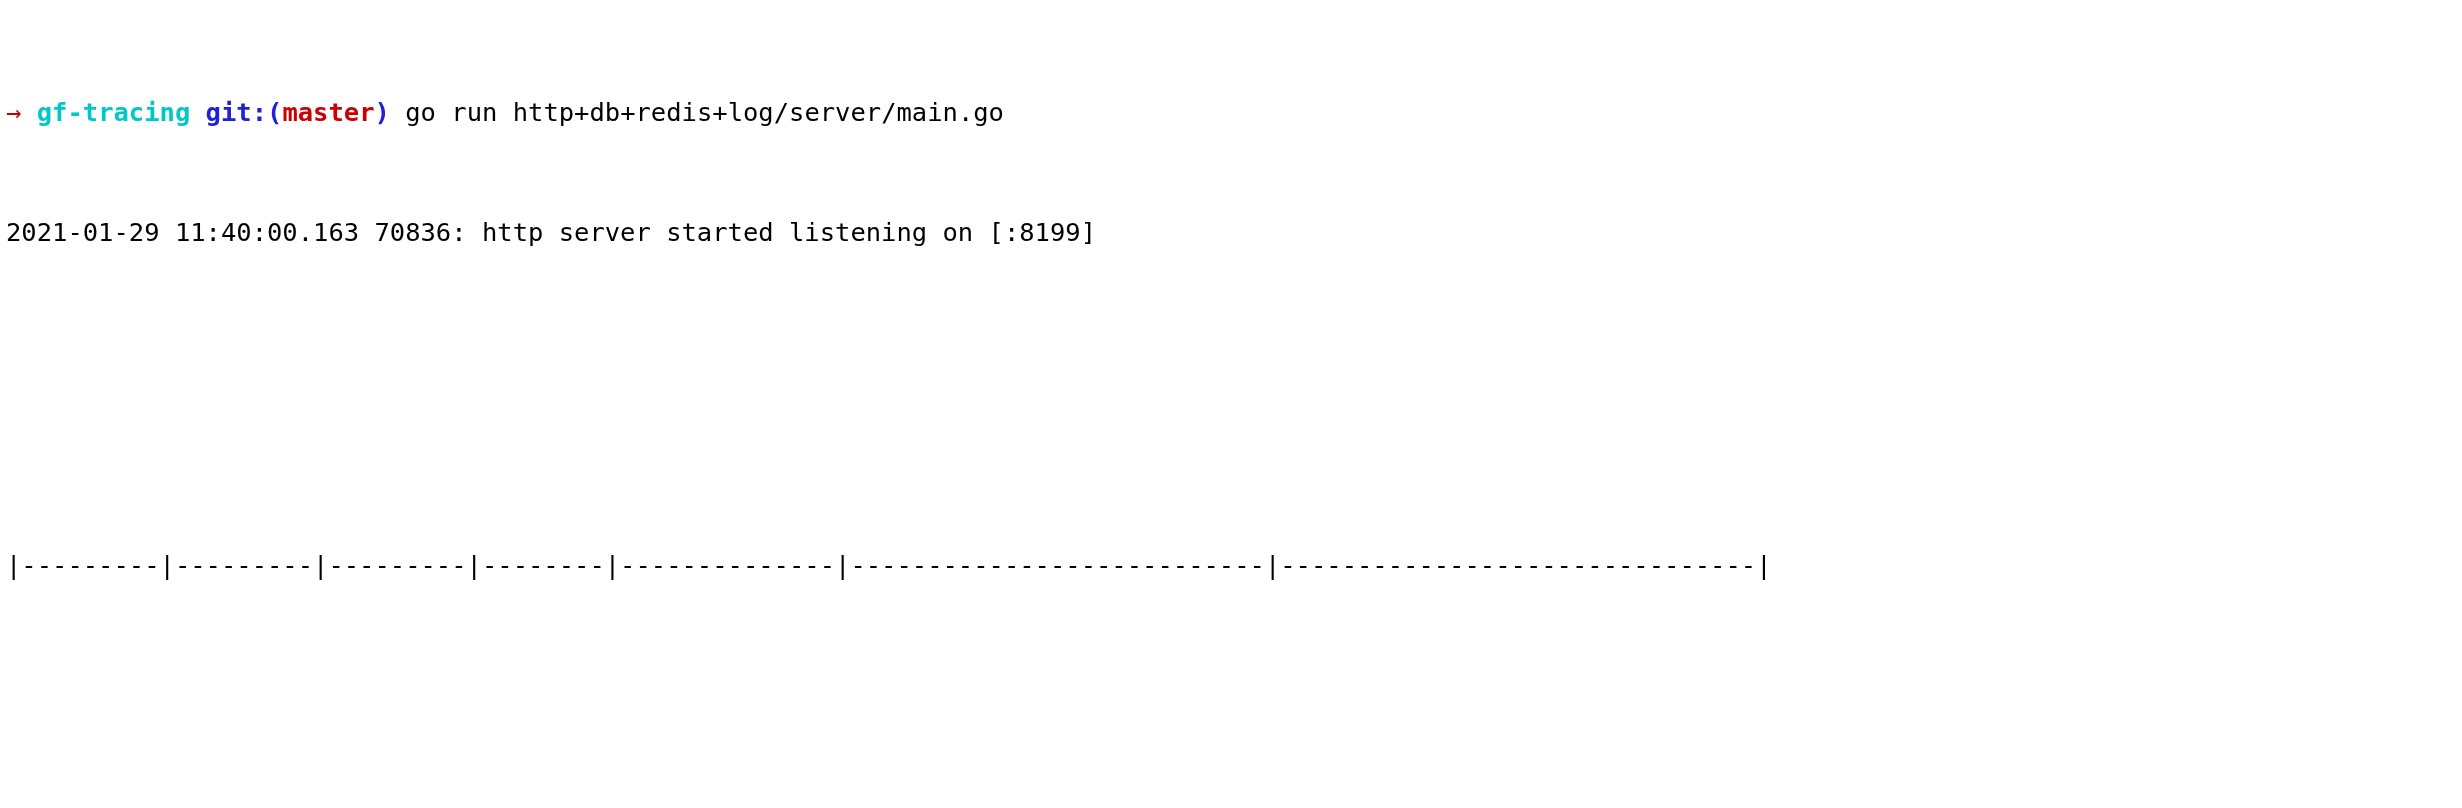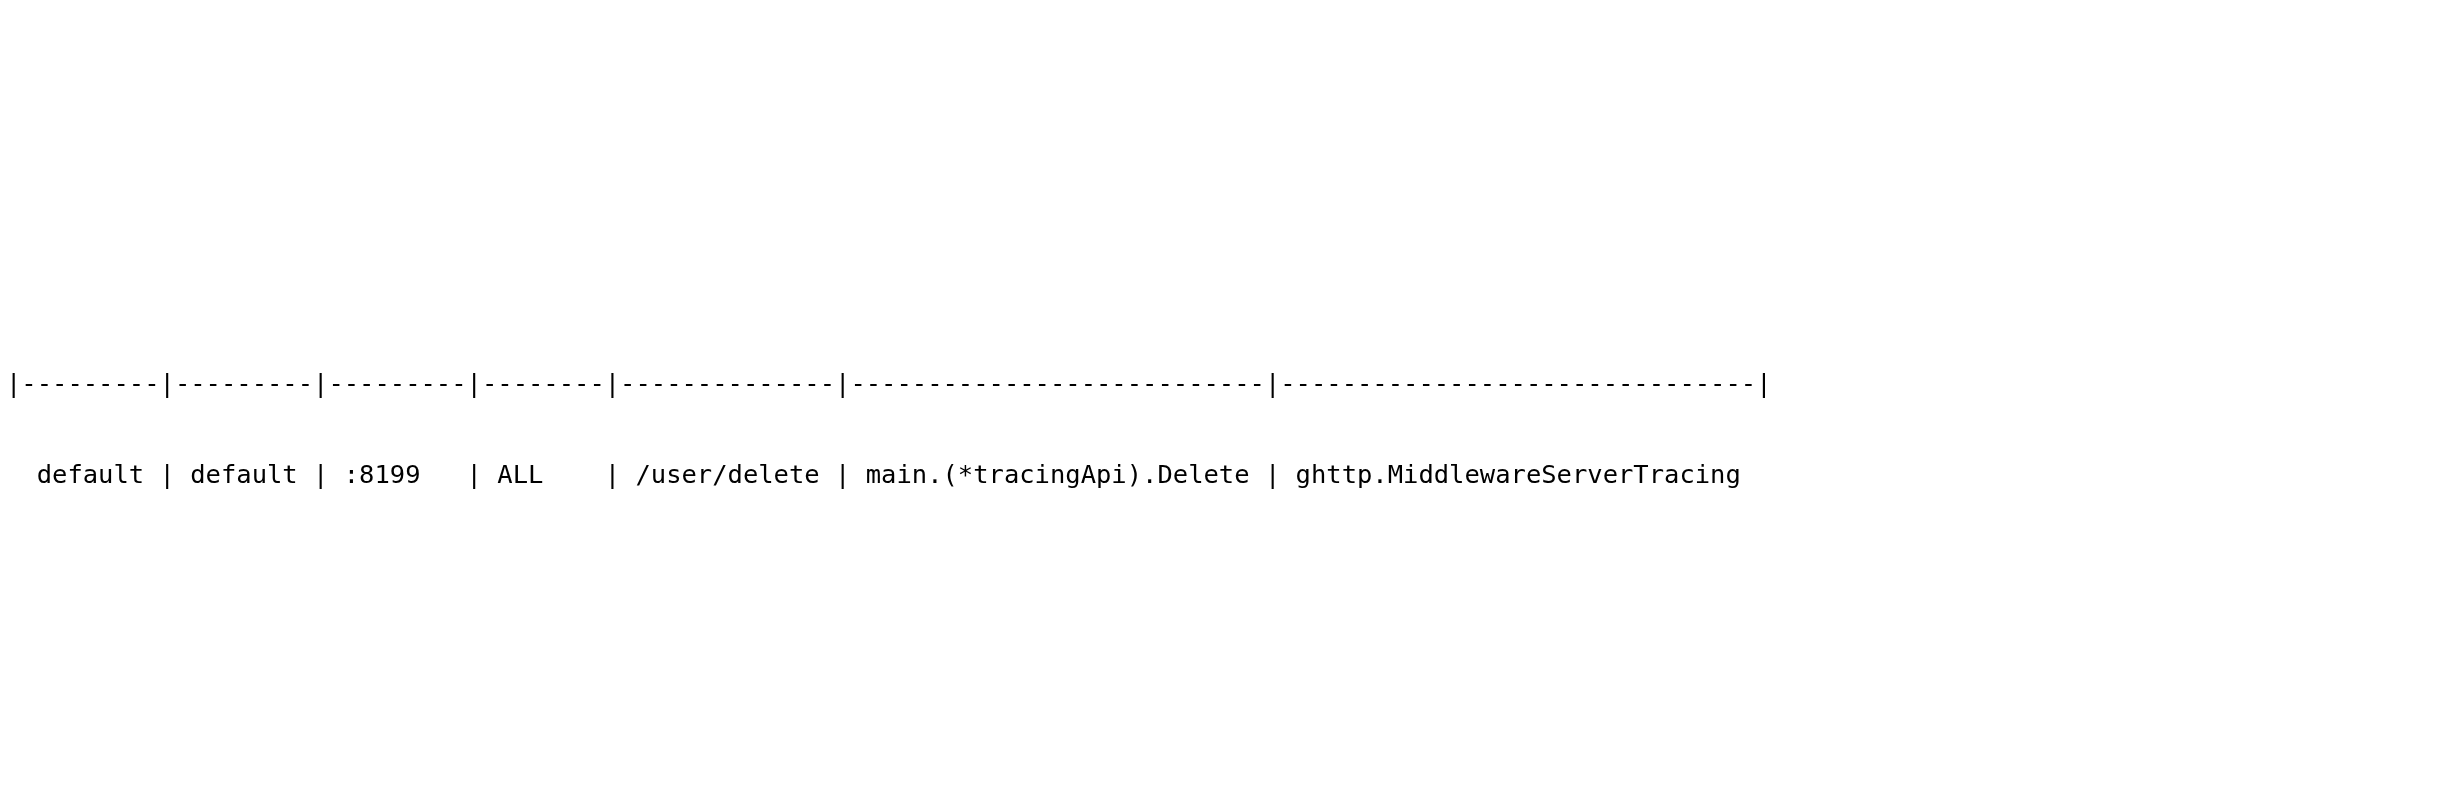--- a/index.html
+++ b/index.html
@@ -32,27 +32,28 @@
   .paren   { color: #2020d8; font-weight: bold; }
   .branch  { color: #cc0000; font-weight: bold; }
   .cmd     { color: #000000; }
   .tbl     { color: #000000; }
 </style>
 </head>
 <body>
 
 <div id="terminal">
 
+  <div class="line"><span class="arrow">→</span> <span class="repo">gf-tracing</span> <span class="gitkw">git:</span><span class="paren">(</span><span class="branch">master</span><span class="paren">)</span><span class="cmd"> go run http+db+redis+log/server/main.go</span></div>
 
+  <div class="line">2021-01-29 11:40:00.163 70836: http server started listening on [:8199]</div>
 
   <div class="blank"></div>
   <div class="blank"></div>
 
   <div class="line tbl">|---------|---------|---------|--------|--------------|---------------------------|-------------------------------|</div>
-  <div class="line tbl">  default | default | :8199   | ALL    | /user/delete | main.(*tracingApi).Delete | ghttp.MiddlewareServerTracing  </div>
   
   
   
   
   
 
   
   
 
   

